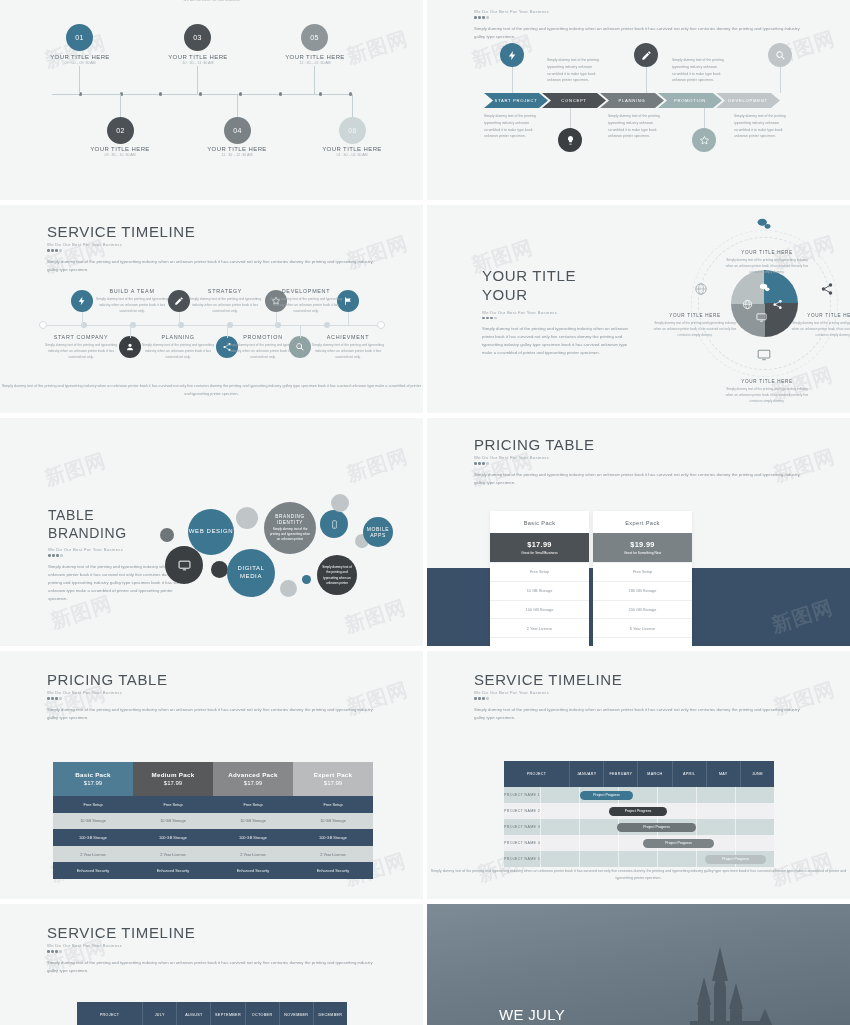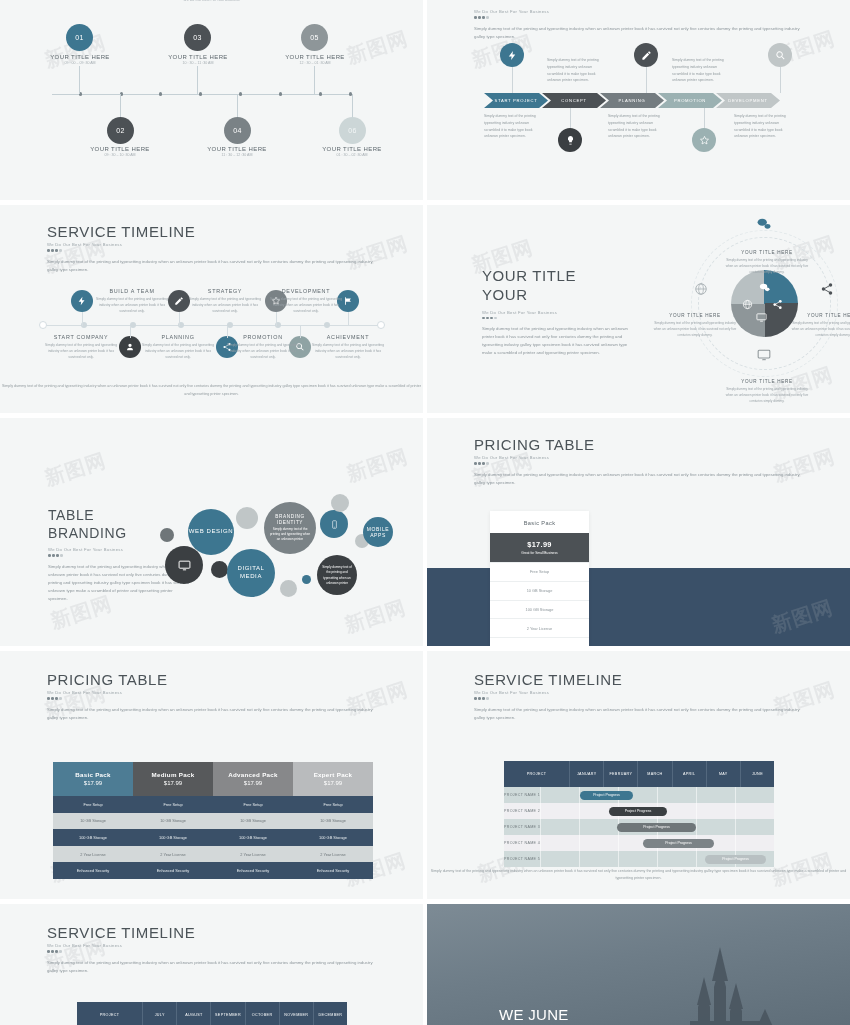--- a/index.html
+++ b/index.html
@@ -553,20 +553,32 @@
         <div class="cprice" style="background:#4c5155;">
           <b>$17.99</b>
             <span>Great for Small Business</span>
           </div>
         <div class="frow">Free Setup</div>
         <div class="frow">10 GB Storage</div>
         <div class="frow">100 GB Storage</div>
         <div class="frow">2 Year License</div>
         <div class="frow">Enhanced Security</div>
       </div>
+      <div class="card">
+        <div class="cname">Expert Pack</div>
+        <div class="cprice" style="background:#7a8286;">
+          <b>$19.99</b>
+            <span>Great for Something New</span>
+          </div>
+        <div class="frow">Free Setup</div>
+        <div class="frow">180 GB Storage</div>
+        <div class="frow">200 GB Storage</div>
+        <div class="frow">6 Year License</div>
+        <div class="frow">Enhanced Security</div>
+      </div>
     </div>
   </div>
 
   <div class="slide s7">
     <div class="wm a">新图网</div>
     <div class="wm b">新图网</div>
     <div class="wm c">新图网</div>
     <div class="wm d">新图网</div>
     <div class="hd">
       <div class="h-title">PRICING TABLE</div>
@@ -753,18 +765,18 @@
         <polygon points="52,52 59,80 45,80"></polygon>
         <polygon points="78,120 78,86 84,70 90,86 90,120"></polygon>
         <polygon points="84,58 91,84 77,84"></polygon>
         <rect x="38" y="96" width="70" height="24"></rect>
         <rect x="26" y="104" width="22" height="16"></rect>
         <rect x="100" y="100" width="26" height="20"></rect>
         <polygon points="113,84 121,102 105,102"></polygon>
       </g>
     </svg>
     <div class="big">
-      <div>WE JUNE</div>
+      <div>WE JULY</div>
       <div>YOUR DREAM</div>
     </div>
   </div>
 
 </div>
 
 </body></html>

